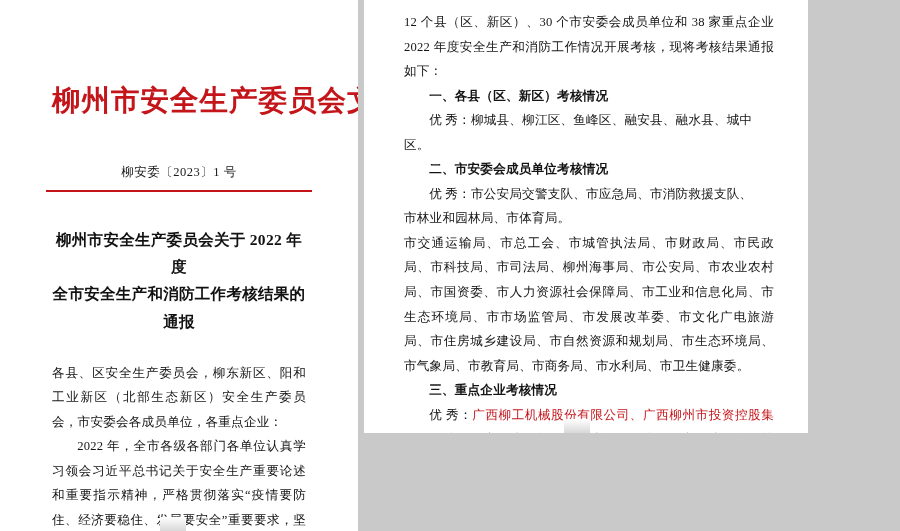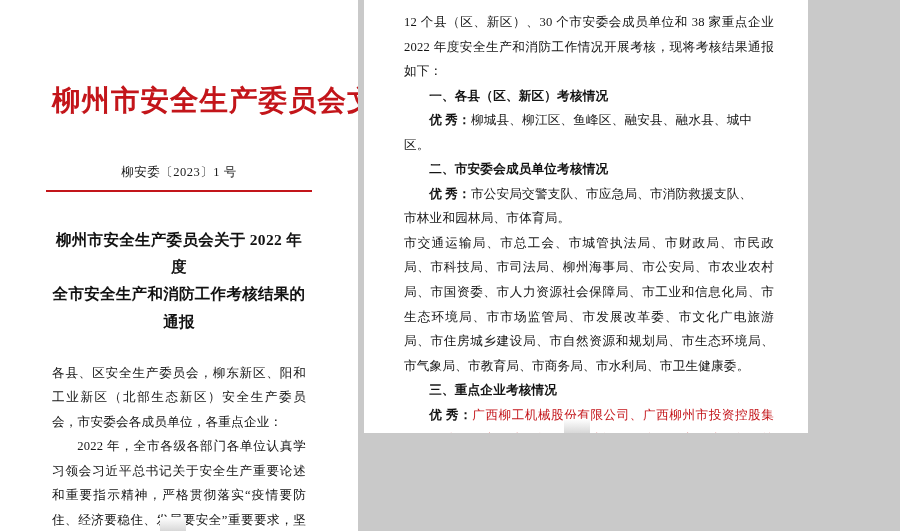--- a/index.html
+++ b/index.html
@@ -102,21 +102,21 @@
     letter-spacing: 0.2px;
   }
   .r-body p {
     margin: 0;
   }
   .r-head {
     text-indent: 2em;
     font-weight: bold;
   }
   .r-label {
-    font-weight: bold;
+    font-weight: normal;
   }
   .red-text {
     color: #c3151a;
   }
   .underline-red {
     color: #c3151a;
     border-bottom: 1.5px solid #c3151a;
     padding-bottom: 1px;
   }
   .fold-mark {

